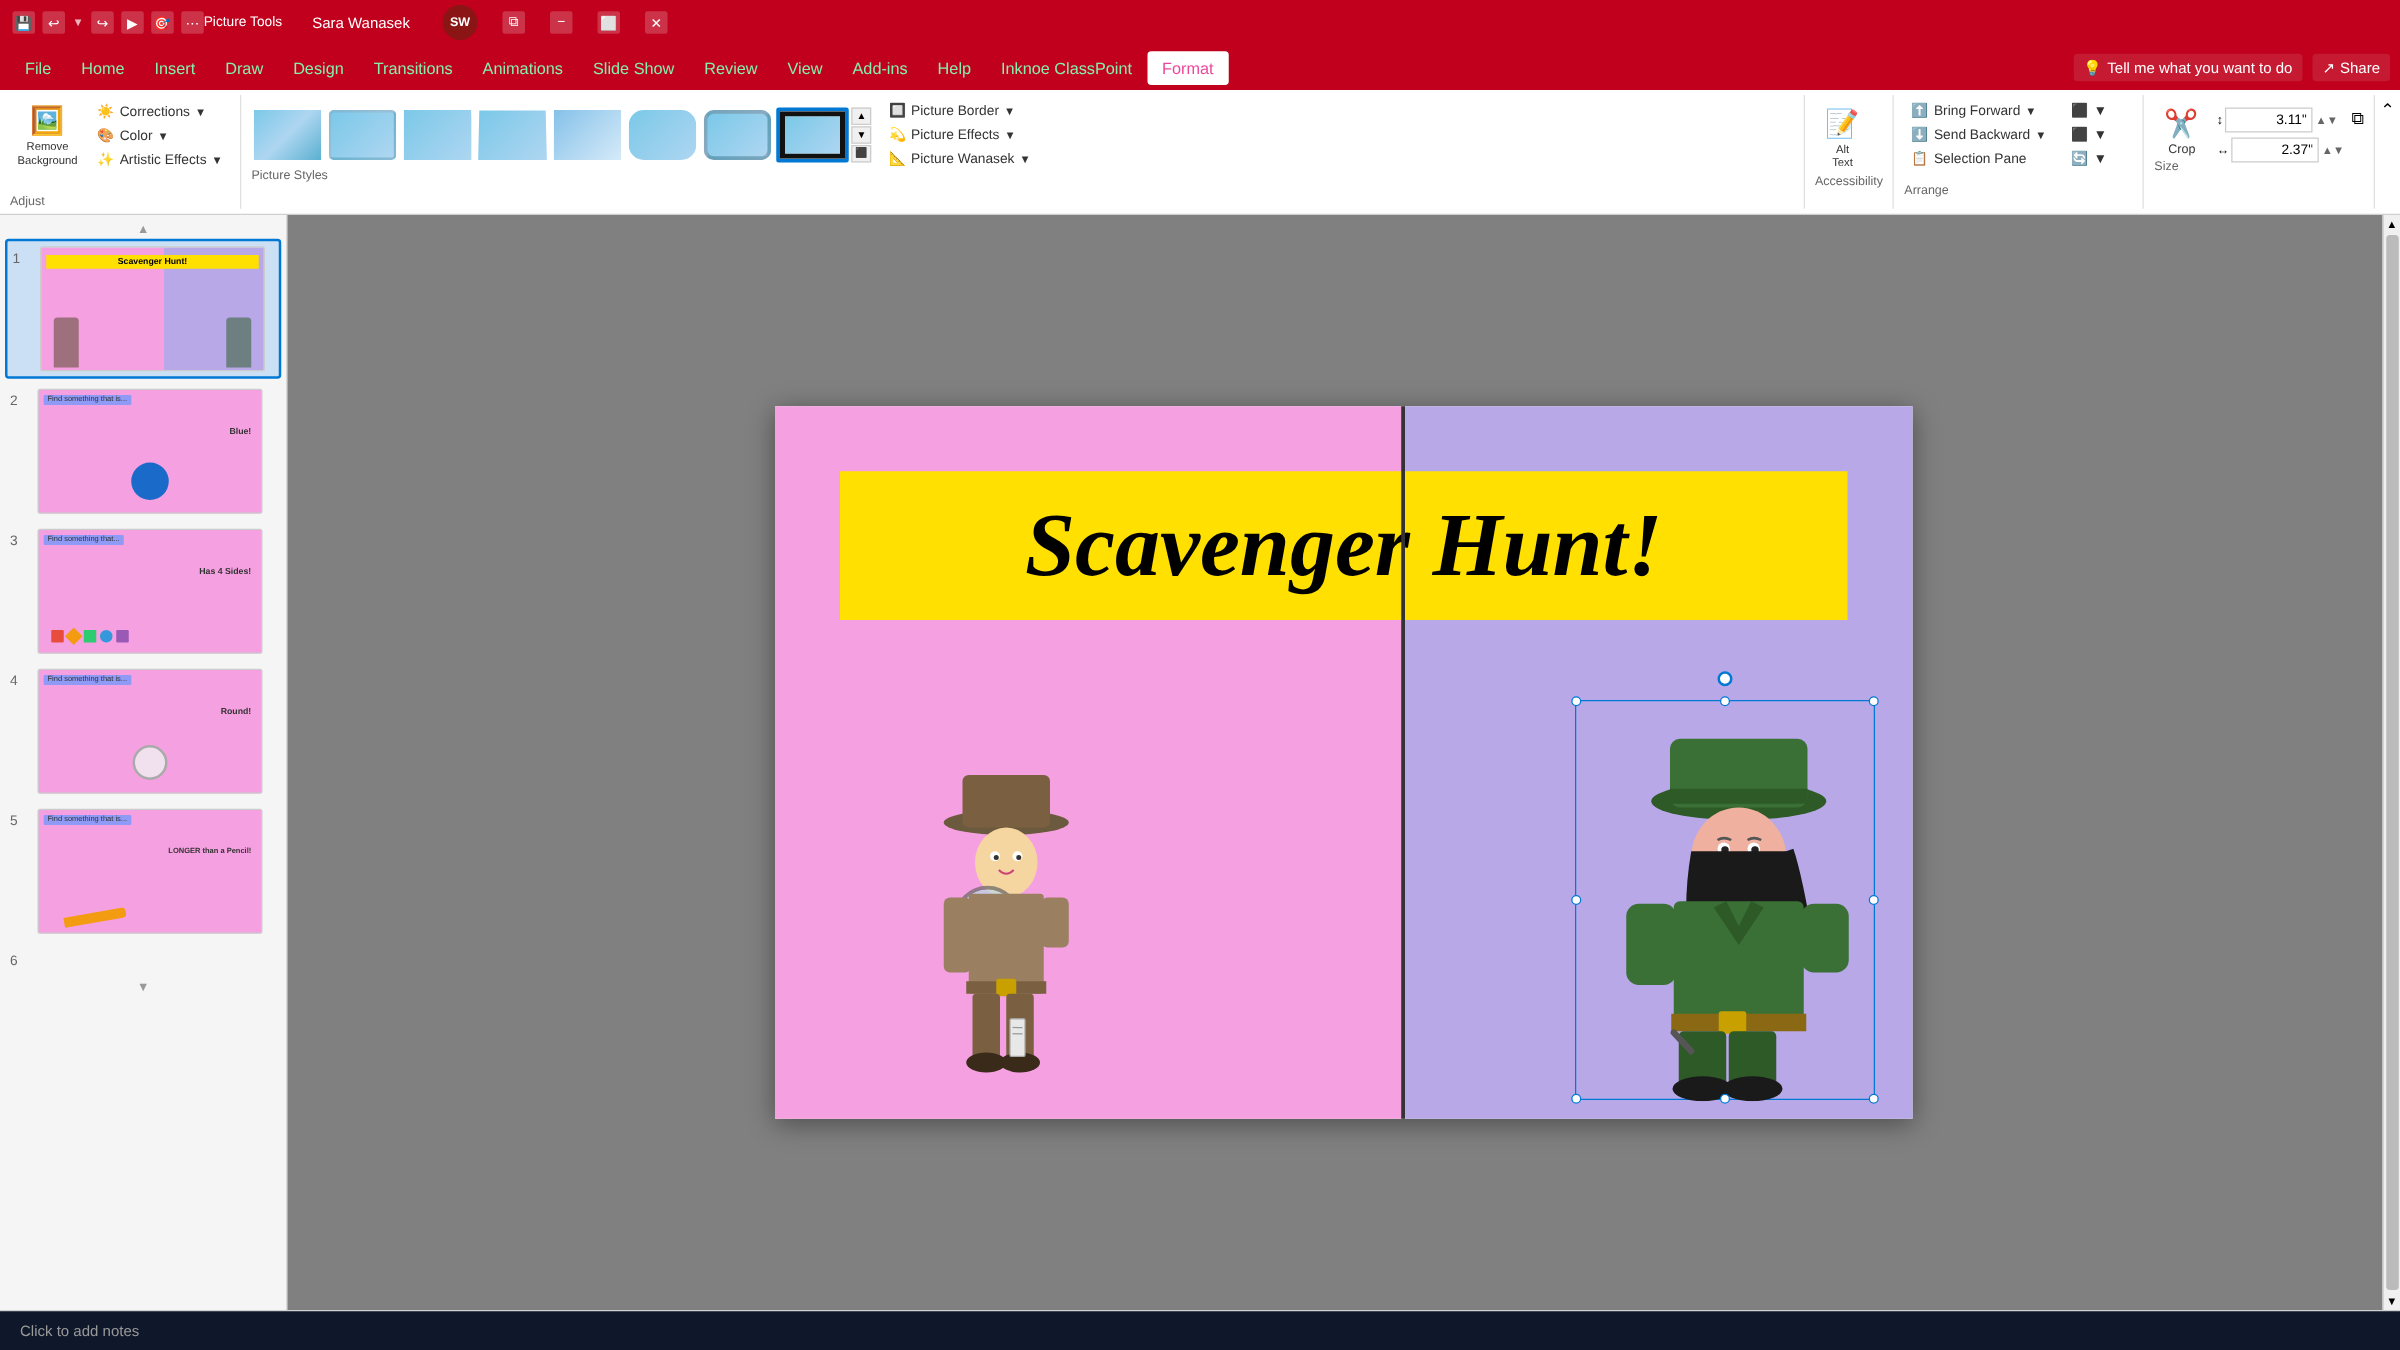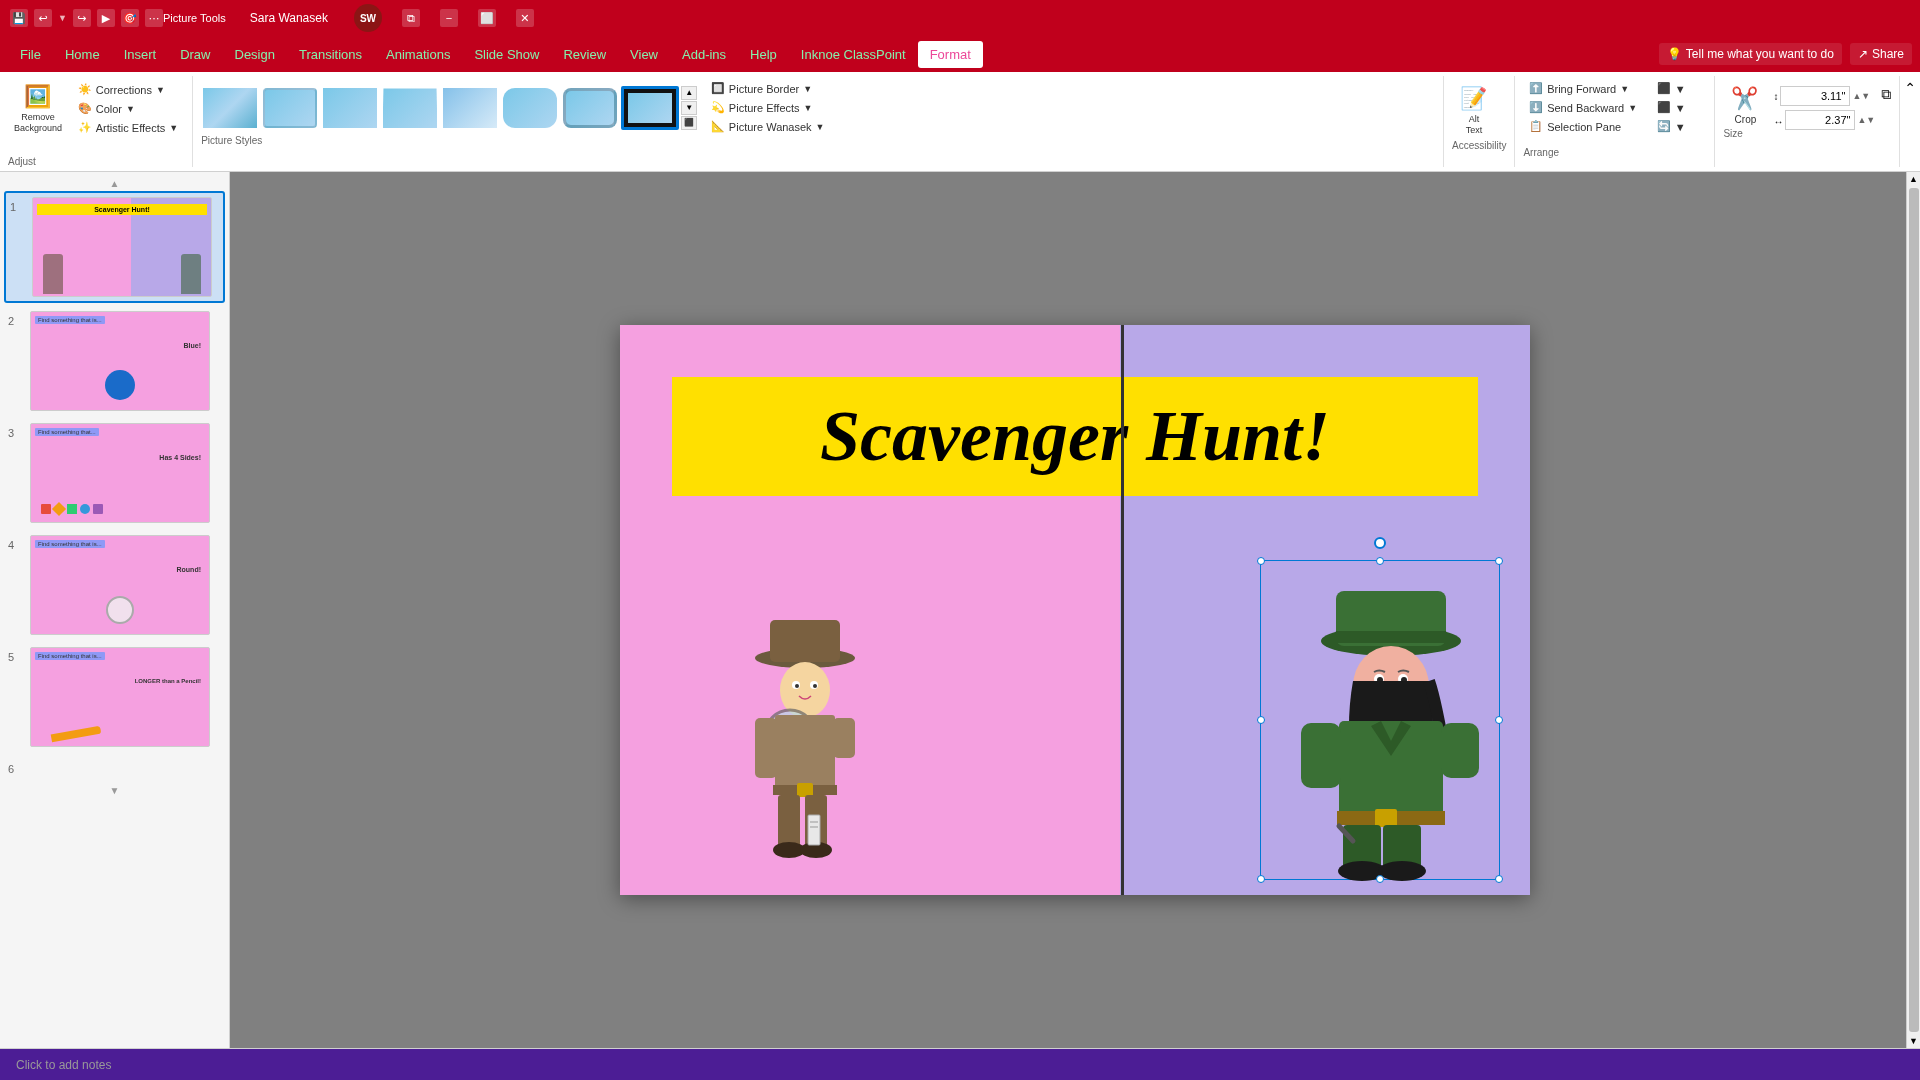--- a/index.html
+++ b/index.html
@@ -162,21 +162,21 @@
       width: 910px;
       height: 570px;
       background: white;
       position: relative;
       box-shadow: 0 4px 20px rgba(0,0,0,0.4);
     }
 
     
     #notes-bar {
       height: 32px;
-      background: #4c1d95;
+      background: #0f172a;
       border-top: 1px solid #d0d0d0;
       display: flex;
       align-items: center;
       padding: 0 16px;
       color: #666;
       font-size: 12px;
     }
 
     
     .slide-1-thumb { background: linear-gradient(to right, #f5a0e0 55%, #b8a8e8 45%); }

